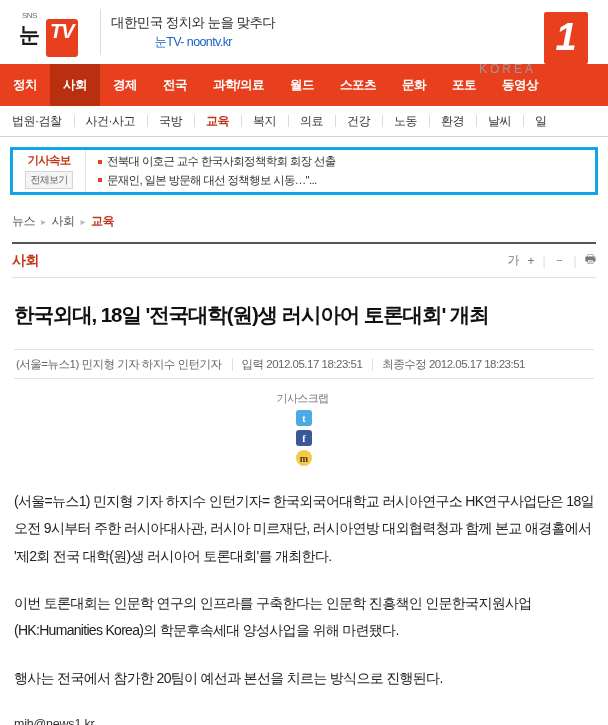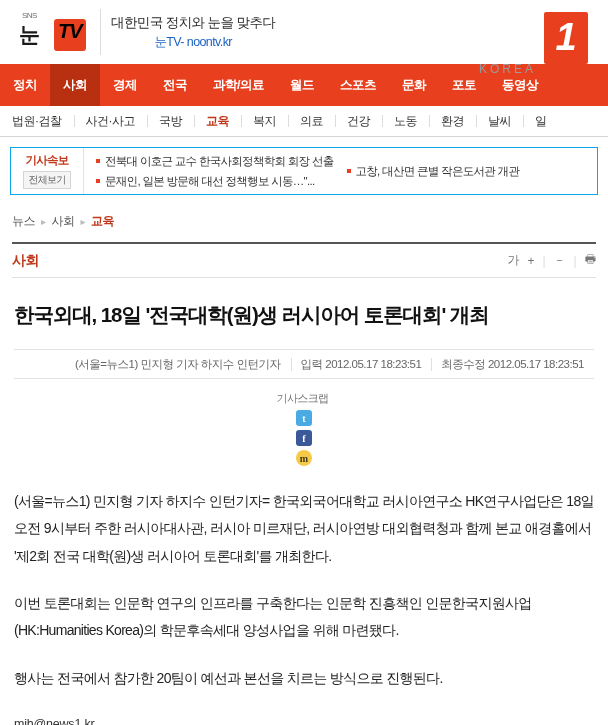--- a/index.html
+++ b/index.html
@@ -50,27 +50,27 @@
     top: 12px;
     left: 1px;
     font-size: 21px;
     font-weight: bold;
     color: #1a1a1a;
     letter-spacing: -1px;
   }
   .logo-nuntv .tv {
     position: absolute;
     top: 10px;
-    left: 36px;
+    left: 28px;
     background: #e8401f;
-    color: #000000;
+    color: #ffffff;
     font-size: 20px;
     font-weight: bold;
     font-style: italic;
-    padding: 1px 4px 8px 4px;
+    padding: 1px 4px 14px 4px;
     border-radius: 3px;
     letter-spacing: -1px;
   }
   .banner-divider {
     width: 1px;
     height: 46px;
     background: #dcdcdc;
     margin: 0 10px 0 14px;
   }
   .banner-text {
@@ -182,21 +182,21 @@
     background: #dcdcdc;
   }
   .subnav .sitem.active {
     color: #c0371a;
     font-weight: bold;
   }
 
   
   .breaking {
     margin: 10px 10px 0 10px;
-    border: 1px solid #0ea5e9;
+    border: 3px solid #0ea5e9;
     height: 48px;
     display: flex;
     box-sizing: border-box;
     background: #fff;
   }
   .breaking .left {
     width: 72px;
     flex: none;
     border-right: 1px solid #e3e3e3;
     display: flex;
@@ -315,21 +315,20 @@
   .byline {
     margin: 20px 14px 12px 14px;
     border-top: 1px solid #e3e3e3;
     border-bottom: 1px solid #e3e3e3;
     padding: 7px 0 6px 0;
     font-size: 11.5px;
     color: #666;
     display: flex;
     align-items: center;
     letter-spacing: -0.5px;
-    justify-content: flex-end;
   }
   .byline .piece {
     padding: 0 10px;
     position: relative;
   }
   .byline .piece:first-child { padding-left: 2px; }
   .byline .piece + .piece::before {
     content: "";
     position: absolute;
     left: 0;
@@ -445,24 +444,20 @@
         <div class="row">
           <span class="bullet"></span>
           <span>전북대 이호근 교수 한국사회정책학회 회장 선출</span>
         </div>
         <div class="row">
           <span class="bullet"></span>
           <span>문재인, 일본 방문해 대선 정책행보 시동…"...</span>
         </div>
       </div>
       <div class="col">
-        <div class="row">
-          <span class="bullet"></span>
-          <span>고창, 대산면 큰별 작은도서관 개관</span>
-        </div>
       </div>
     </div>
   </div>
 
   <div class="crumb">
     <span>뉴스</span>
     <span class="sep">▸</span>
     <span>사회</span>
     <span class="sep">▸</span>
     <span class="cur">교육</span>

